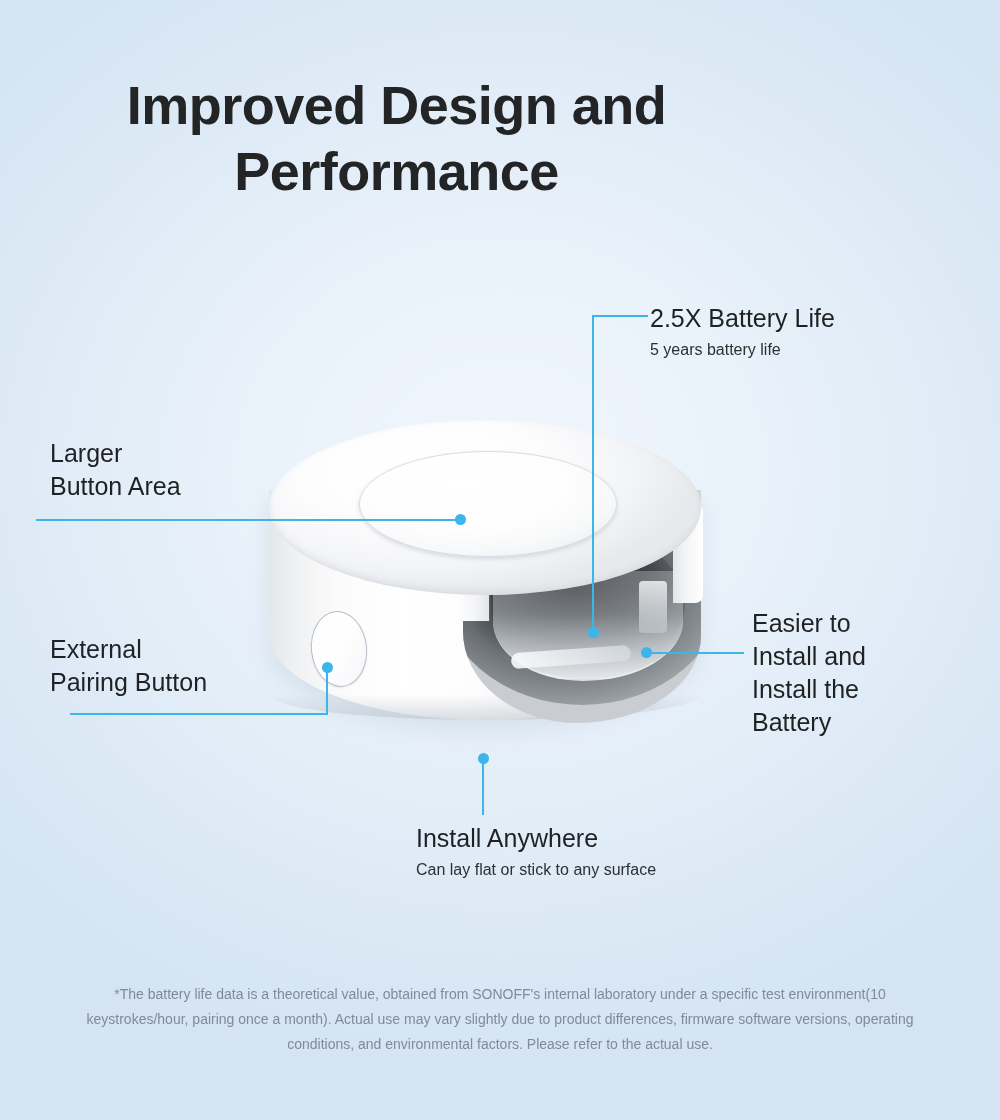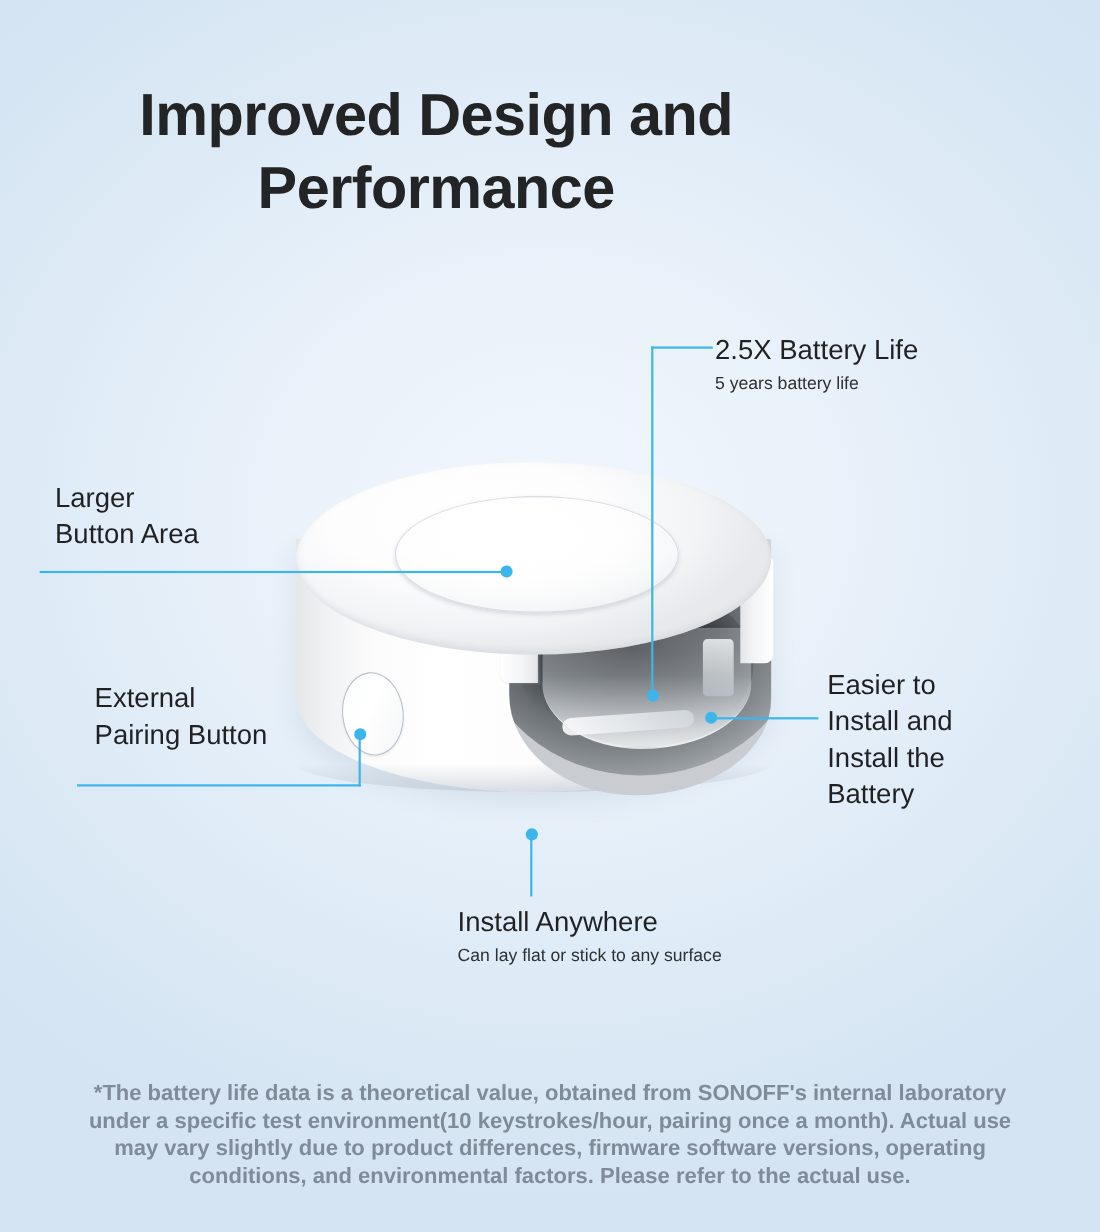--- a/index.html
+++ b/index.html
@@ -207,21 +207,21 @@
   }
   .callout-sub {
     font-size: 16px;
     color: #2d3033;
     line-height: 30px;
     white-space: nowrap;
   }
 
   .co-battery { position: absolute; left: 650px; top: 302px; }
   .co-larger  { position: absolute; left: 50px;  top: 437px; }
-  .co-pairing { position: absolute; left: 50px;  top: 619px; margin-left: 36px; }
+  .co-pairing { position: absolute; left: 50px;  top: 633px; }
   .co-easier  { position: absolute; left: 752px; top: 607px; }
   .co-install { position: absolute; left: 368px; top: 822px; margin-left: 48px; }
 
   .multi-line { white-space: nowrap; }
 
   
   .lead {
     position: absolute;
     background: #3cb6ea;
   }
@@ -235,24 +235,23 @@
     background: #3cb6ea;
   }
 
   
   .footnote {
     position: absolute;
     left: 80px;
     top: 982px;
     width: 840px;
     text-align: center;
-    font-size: 20px;
+    font-size: 14px;
     line-height: 25px;
     color: #7f8b99;
-    font-weight: bold;
   }
 </style>
 </head>
 <body>
 
 <div class="poster">
 
   <div class="title-block">
     <div class="title-line">Improved Design and</div>
     <div class="title-line">Performance</div>

